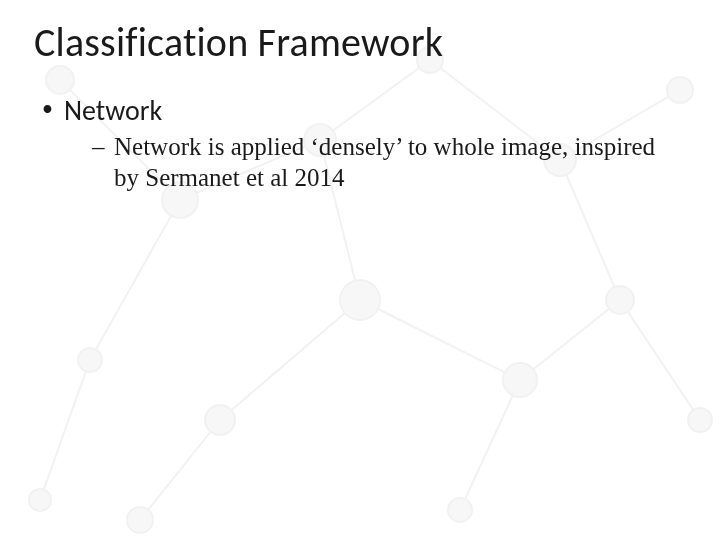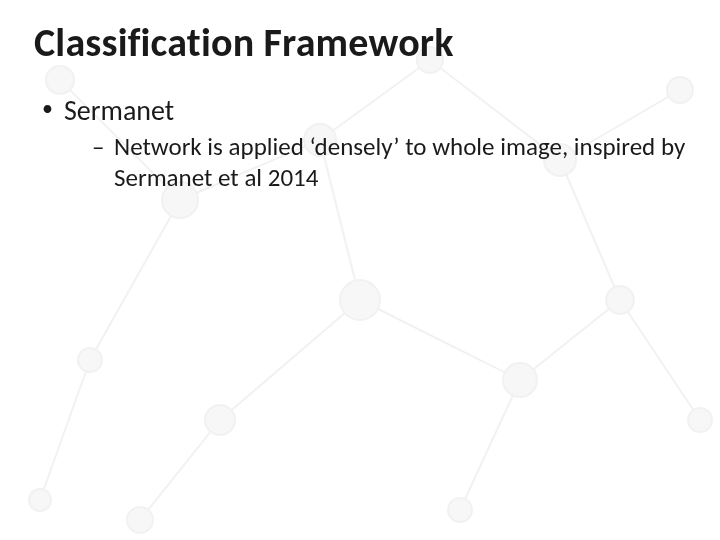--- a/index.html
+++ b/index.html
@@ -19,21 +19,21 @@
     opacity: 0.11;
   }
   .content {
     position: relative;
     z-index: 1;
     padding: 18px 34px 0 34px;
     color: #1a1a1a;
   }
   .title {
     font-size: 40px;
-    font-weight: 700;
+    font-weight: 400;
     margin: 0 0 26px 0;
     letter-spacing: 0.2px;
   }
   ul.level1 {
     list-style: none;
     padding: 0;
     margin: 0 0 0 4px;
   }
   ul.level1 > li {
     font-size: 28px;
@@ -53,20 +53,21 @@
     list-style: none;
     padding: 0;
     margin: 4px 0 0 28px;
   }
   ul.level2 > li {
     font-size: 25px;
     line-height: 1.22;
     position: relative;
     padding-left: 22px;
     margin-bottom: 2px;
+    font-family: Liberation Serif, serif;
   }
   ul.level2 > li::before {
     content: "–";
     position: absolute;
     left: 0;
     top: 0;
   }
   ul.level3 {
     list-style: none;
     padding: 0;
@@ -122,21 +123,21 @@
     <circle cx="140" cy="520" r="13"></circle>
     <circle cx="700" cy="420" r="12"></circle>
     <circle cx="680" cy="90" r="13"></circle>
   </g>
 </svg>
 
 <div class="content">
   <h1 class="title">Classification Framework</h1>
   <ul class="level1">
     <li>
-      <span>Sermanet</span>
+      <span>Network</span>
       <ul class="level2">
         <li>
           <span>Network is applied ‘densely’ to whole image, inspired by Sermanet et al 2014</span>
         </li>
       </ul>
     </li>
   </ul>
 </div>
 
 </body></html>

